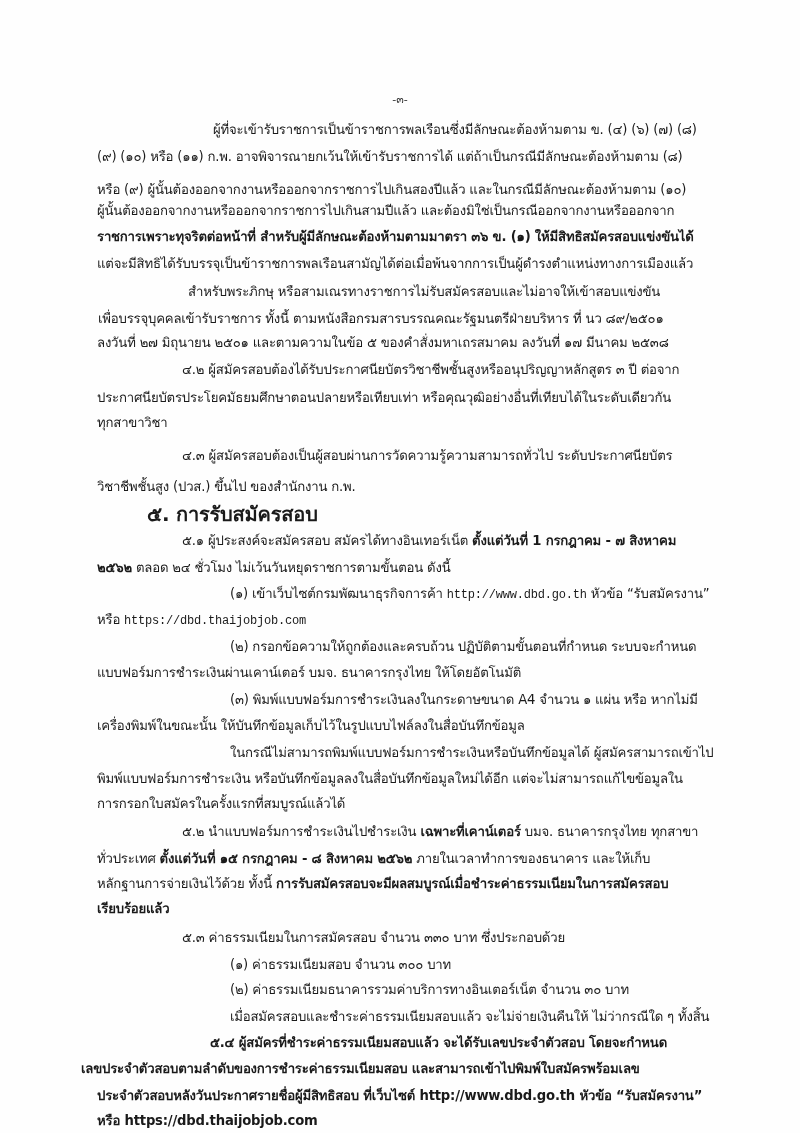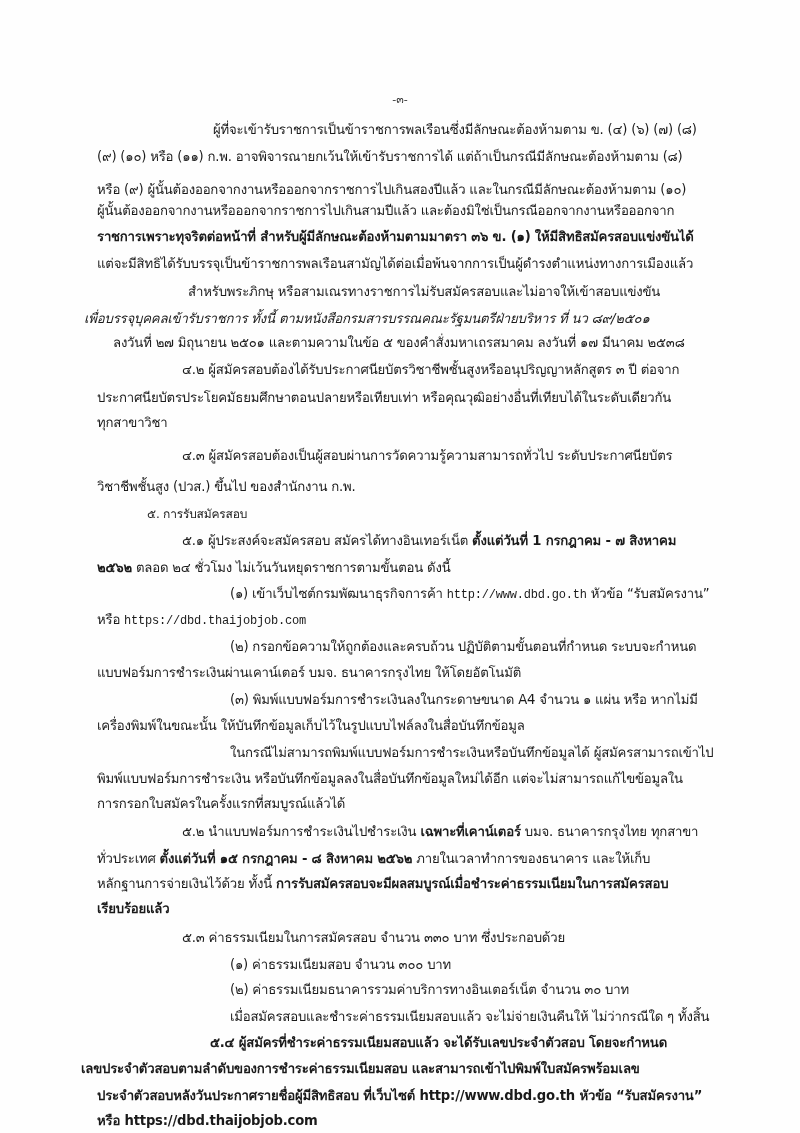--- a/index.html
+++ b/index.html
@@ -5,37 +5,37 @@
   html, body { margin: 0; padding: 0; background: #ffffff; }
   body { width: 800px; height: 1133px; position: relative; overflow: hidden;
          font-family: "DejaVu Sans", "Liberation Sans", sans-serif; color: #1a1a1a; }
   .page { position: absolute; left: 0; top: 0; width: 800px; height: 1133px; background: #fefefe; }
   .page-number { position: absolute; top: 90px; left: 0; width: 800px; text-align: center;
                  font-size: 11px; color: #333; }
   .line { position: absolute; left: 0; white-space: nowrap; font-size: 13.2px; line-height: 18px;
           letter-spacing: -0.2px; }
   .b { font-weight: bold; }
   .url { font-family: Liberation Mono, monospace; font-size: 12px; }
-  .heading { font-weight: normal; font-size: 12px; }
+  .heading { font-weight: bold; font-size: 20px; }
 </style>
 </head>
 <body>
 
 <div class="page">
   <div class="page-number">-๓-</div>
   <div id="lines">
       <div class="line" style="left: 213px; top: 121px;"><span>ผู้ที่จะเข้ารับราชการเป็นข้าราชการพลเรือนซึ่งมีลักษณะต้องห้ามตาม ข. (๔) (๖) (๗) (๘)</span></div>
       <div class="line" style="left: 97px; top: 148px;"><span>(๙) (๑๐) หรือ (๑๑) ก.พ. อาจพิจารณายกเว้นให้เข้ารับราชการได้ แต่ถ้าเป็นกรณีมีลักษณะต้องห้ามตาม (๘)</span></div>
       <div class="line" style="left: 97px; top: 181px;"><span>หรือ (๙) ผู้นั้นต้องออกจากงานหรือออกจากราชการไปเกินสองปีแล้ว และในกรณีมีลักษณะต้องห้ามตาม (๑๐)</span></div>
       <div class="line" style="left: 97px; top: 202px;"><span>ผู้นั้นต้องออกจากงานหรือออกจากราชการไปเกินสามปีแล้ว และต้องมิใช่เป็นกรณีออกจากงานหรือออกจาก</span></div>
       <div class="line" style="left: 97px; top: 228px; font-weight: bold;"><span>ราชการเพราะทุจริตต่อหน้าที่ สำหรับผู้มีลักษณะต้องห้ามตามมาตรา ๓๖ ข. (๑) ให้มีสิทธิสมัครสอบแข่งขันได้</span></div>
       <div class="line" style="left: 97px; top: 255px;"><span>แต่จะมีสิทธิได้รับบรรจุเป็นข้าราชการพลเรือนสามัญได้ต่อเมื่อพ้นจากการเป็นผู้ดำรงตำแหน่งทางการเมืองแล้ว</span></div>
       <div class="line" style="left: 188px; top: 283px;"><span>สำหรับพระภิกษุ หรือสามเณรทางราชการไม่รับสมัครสอบและไม่อาจให้เข้าสอบแข่งขัน</span></div>
-      <div class="line" style="left: 84px; top: 310px; font-style: italic;"><span>เพื่อบรรจุบุคคลเข้ารับราชการ ทั้งนี้ ตามหนังสือกรมสารบรรณคณะรัฐมนตรีฝ่ายบริหาร ที่ นว ๘๙/๒๕๐๑</span></div>
-      <div class="line" style="left: 113px; top: 334px; text-align: right;"><span>ลงวันที่ ๒๗ มิถุนายน ๒๕๐๑ และตามความในข้อ ๕ ของคำสั่งมหาเถรสมาคม ลงวันที่ ๑๗ มีนาคม ๒๕๓๘</span></div>
+      <div class="line" style="left: 98px; top: 310px;"><span>เพื่อบรรจุบุคคลเข้ารับราชการ ทั้งนี้ ตามหนังสือกรมสารบรรณคณะรัฐมนตรีฝ่ายบริหาร ที่ นว ๘๙/๒๕๐๑</span></div>
+      <div class="line" style="left: 97px; top: 334px; text-align: right;"><span>ลงวันที่ ๒๗ มิถุนายน ๒๕๐๑ และตามความในข้อ ๕ ของคำสั่งมหาเถรสมาคม ลงวันที่ ๑๗ มีนาคม ๒๕๓๘</span></div>
       <div class="line" style="left: 182px; top: 361px;"><span>๔.๒ ผู้สมัครสอบต้องได้รับประกาศนียบัตรวิชาชีพชั้นสูงหรืออนุปริญญาหลักสูตร ๓ ปี ต่อจาก</span></div>
       <div class="line" style="left: 97px; top: 389px;"><span>ประกาศนียบัตรประโยคมัธยมศึกษาตอนปลายหรือเทียบเท่า หรือคุณวุฒิอย่างอื่นที่เทียบได้ในระดับเดียวกัน</span></div>
       <div class="line" style="left: 97px; top: 414px;"><span>ทุกสาขาวิชา</span></div>
       <div class="line" style="left: 182px; top: 447px;"><span>๔.๓ ผู้สมัครสอบต้องเป็นผู้สอบผ่านการวัดความรู้ความสามารถทั่วไป ระดับประกาศนียบัตร</span></div>
       <div class="line" style="left: 97px; top: 478px;"><span>วิชาชีพชั้นสูง (ปวส.) ขึ้นไป ของสำนักงาน ก.พ.</span></div>
       <div class="line heading" style="left: 147px; top: 505px;"><span>๕. การรับสมัครสอบ</span></div>
       <div class="line" style="left: 182px; top: 532px;"><span>๕.๑ ผู้ประสงค์จะสมัครสอบ สมัครได้ทางอินเทอร์เน็ต </span><span class="b">ตั้งแต่วันที่ 1 กรกฎาคม - ๗ สิงหาคม</span></div>
       <div class="line" style="left: 97px; top: 559px;"><span class="b">๒๕๖๒</span><span> ตลอด ๒๔ ชั่วโมง ไม่เว้นวันหยุดราชการตามขั้นตอน ดังนี้</span></div>
       <div class="line" style="left: 230px; top: 585px;"><span>(๑) เข้าเว็บไซต์กรมพัฒนาธุรกิจการค้า </span><span class="url">http://www.dbd.go.th</span><span> หัวข้อ “รับสมัครงาน”</span></div>
       <div class="line" style="left: 97px; top: 611px;"><span>หรือ </span><span class="url">https://dbd.thaijobjob.com</span></div>

